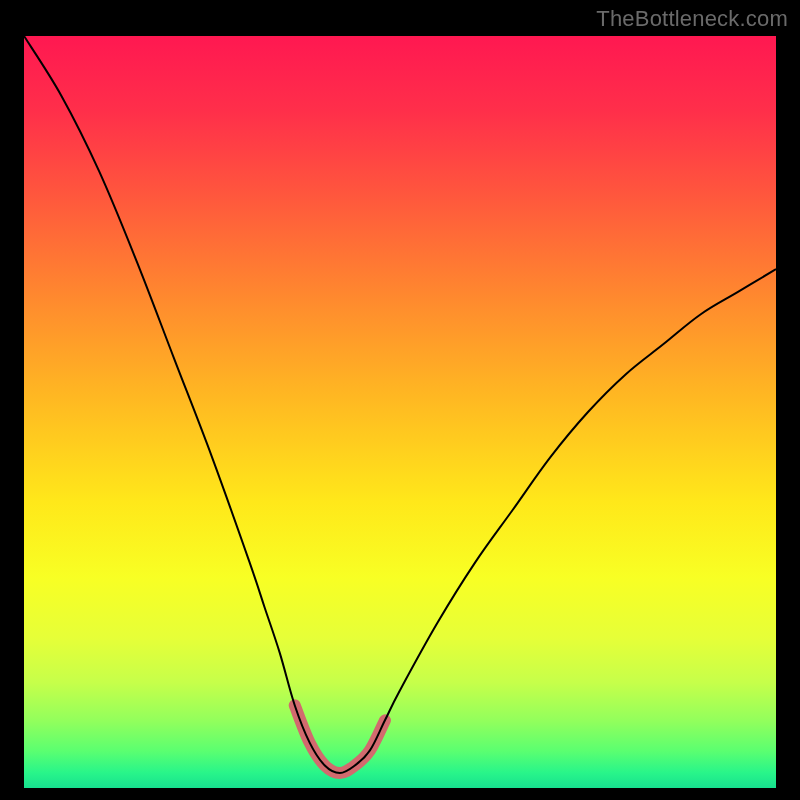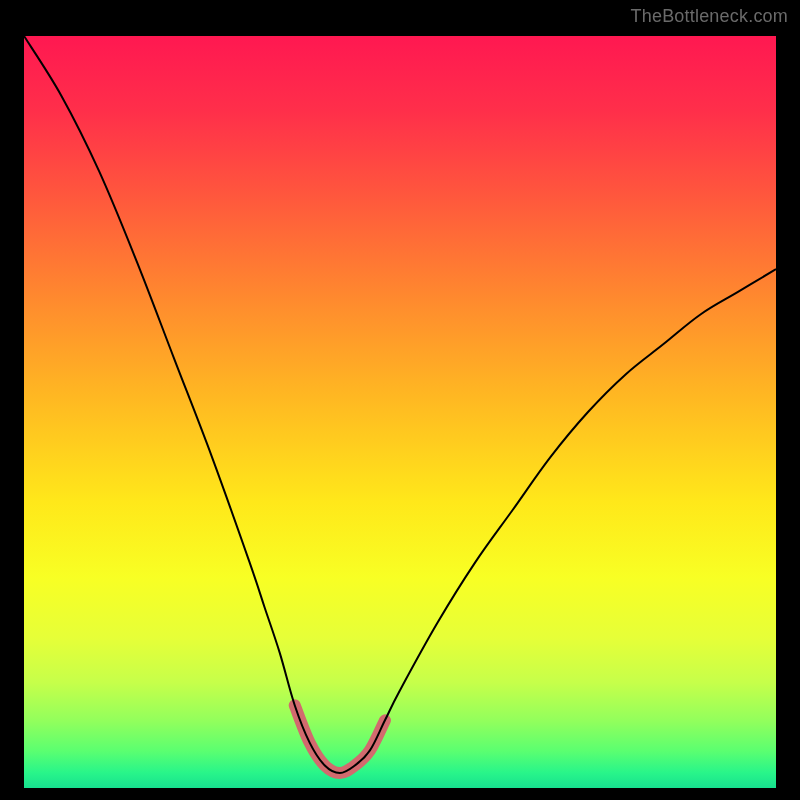--- a/index.html
+++ b/index.html
@@ -14,21 +14,21 @@
   .wrap {
     position: relative;
     width: 800px;
     height: 800px;
   }
   .attribution {
     position: absolute;
     top: 6px;
     right: 12px;
     color: #6a6a6a;
-    font-size: 18px;
+    font-size: 22px;
     font-weight: 500;
     letter-spacing: 0.2px;
     user-select: none;
   }
   .plot {
     position: absolute;
     left: 24px;
     top: 36px;
     width: 752px;
     height: 752px;

